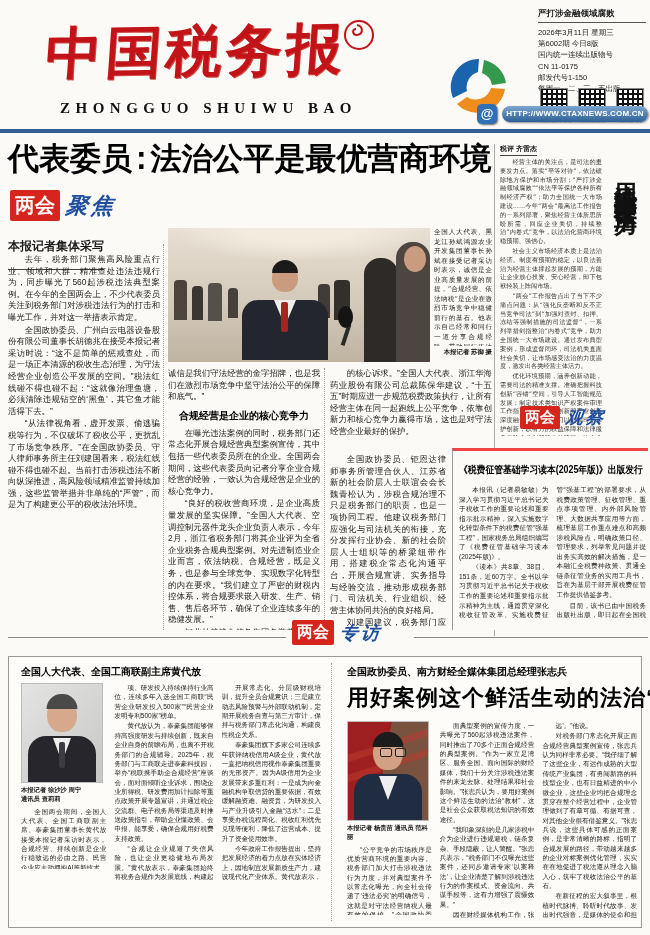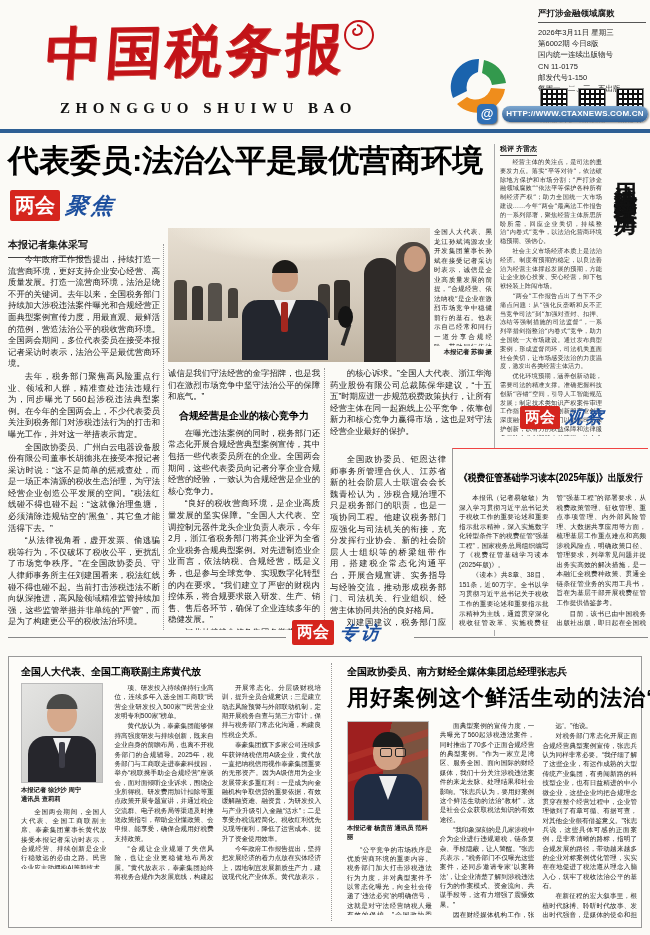--- a/index.html
+++ b/index.html
@@ -24,29 +24,29 @@
   .qr-label{font-size:6px;color:#333;transform:scale(.9);white-space:nowrap;}
   .swirl{left:448px;top:56px;width:62px;height:62px;}
   .at-badge{left:477px;top:104px;width:20px;height:20px;background:#2f6fb5;border-radius:5px;color:#fff;
       font-size:13px;font-weight:bold;text-align:center;line-height:20px;box-shadow:1px 1px 2px #666;}
   .url-pill{left:502px;top:106px;width:146px;height:16px;border-radius:8px;
       background:linear-gradient(#7da7cf,#2d5f96);color:#fff;font-size:8px;font-weight:bold;
       text-align:center;line-height:16px;letter-spacing:.2px;box-shadow:1px 1px 2px #888;}
   .navy-rule{left:0;top:129px;width:650px;height:4px;background:#2e5f94;}
   
   .headline{left:8px;top:140px;width:486px;font-size:31px;font-weight:900;letter-spacing:0;
-      color:#000;white-space:nowrap;line-height:42px;font-family:Liberation Sans, sans-serif;}
+      color:#000;white-space:nowrap;line-height:42px;font-family:Liberation Mono, monospace;}
   .badge{display:inline-flex;align-items:center;}
   .badge .red{background:#d5251d;color:#fff;font-weight:900;padding:2px 5px;border-radius:2px;}
   .badge .blue{color:#1d4f9e;font-weight:900;font-style:italic;font-family:"DejaVu Serif","Liberation Serif",serif;
       transform:skewX(-6deg);margin-left:6px;letter-spacing:3px;}
   .badge-focus{left:10px;top:190px;}
   .badge-focus .red{font-size:20px;}
   .badge-focus .blue{font-size:22px;}
-  .byline{left:8px;top:238px;font-size:10px;font-weight:bold;border-bottom:1px solid #444;padding-bottom:5px;text-align:right;}
+  .byline{left:8px;top:238px;font-size:12px;font-weight:bold;border-bottom:1px solid #444;padding-bottom:14px;text-align:right;}
   .col{font-size:8.4px;line-height:1.38;text-align:justify;color:#222;overflow:hidden;}
   .col p{margin:0 0 1px;text-indent:2em;}
   .col p.cont{text-indent:0;}
   .subhead{font-weight:bold;font-size:10px;text-align:center;margin:6px 2px;line-height:1.3;color:#000;}
   .vline{border-left:1px dotted #999;width:0;}
   .vsolid{border-left:1px solid #aaa;width:0;}
   
   .photo-main{left:168px;top:228px;width:262px;height:134px;overflow:hidden;
       background:linear-gradient(#e7dfd2,#d4cabb 55%,#bfb3a1);}
   .ceil{position:absolute;left:0;top:0;width:100%;height:34px;
@@ -68,22 +68,22 @@
   .commentary{left:500px;top:158px;width:102px;height:278px;font-size:6.2px;line-height:1.42;
       text-align:justify;color:#333;overflow:hidden;font-family:"DejaVu Serif","Liberation Serif",serif;}
   .commentary p{margin:0 0 1px;text-indent:2em;}
   .vtitle{left:604px;top:164px;width:44px;height:272px;writing-mode:vertical-rl;
       font-family:"DejaVu Serif","Liberation Serif",serif;font-size:23px;font-weight:800;color:#111;
       letter-spacing:3px;line-height:44px;}
   .badge-observe{left:520px;top:406px;}
   .badge-observe .red{font-size:15px;}
   .badge-observe .blue{font-size:17px;}
   
-  .bookbox{left:452px;top:448px;width:196px;height:182px;border-top:1px solid #ef4444;border-left:1px solid #999;
-      padding:18px 2px 0 6px;background:#fbfaf6;box-sizing:border-box;}
+  .bookbox{left:452px;top:448px;width:196px;height:182px;border-top:3px solid #ef4444;border-left:1px solid #999;
+      padding:8px 2px 0 6px;background:#fbfaf6;box-sizing:border-box;}
   .book-head{font-size:10px;font-weight:900;white-space:nowrap;transform:scaleX(.88);transform-origin:left;
       margin:4px 0 8px;color:#000;}
   .book-body{column-count:2;column-gap:8px;font-size:6.6px;line-height:1.45;text-align:justify;height:138px;overflow:hidden;color:#222;}
   .book-body p{margin:0 0 1px;text-indent:2em;}
   
   .hline{height:0;border-top:1px solid #888;}
   .badge-interview{left:292px;top:620px;}
   .badge-interview .red{font-size:16px;}
   .badge-interview .blue{font-size:18px;}
   .bottombox{left:8px;top:656px;width:634px;height:272px;border:1px solid #999;background:#fdfcf9;box-sizing:border-box;}
@@ -163,23 +163,20 @@
   <div class="abs headline">代表委员:法治公平是最优营商环境</div>
 
   <div class="abs badge badge-focus">
     <span class="red">两会</span>
     <span class="blue">聚焦</span>
   </div>
   <div class="abs byline">本报记者集体采写</div>
 
   <div class="abs col" style="left:8px;top:254px;width:152px;height:376px;">
     <div>
-        <p>今年政府工作报告提出，持续打造一流营商环境，更好支持企业安心经营、高质量发展。打造一流营商环境，法治是绕不开的关键词。去年以来，全国税务部门持续加大涉税违法案件曝光和合规经营正面典型案例宣传力度，用最直观、最鲜活的范例，营造法治公平的税收营商环境。全国两会期间，多位代表委员在接受本报记者采访时表示，法治公平是最优营商环境。</p>
-      </div>
-    <div>
         <p>去年，税务部门聚焦高风险重点行业、领域和人群，精准查处违法违规行为，同步曝光了560起涉税违法典型案例。在今年的全国两会上，不少代表委员关注到税务部门对涉税违法行为的打击和曝光工作，并对这一举措表示肯定。</p>
         <p>全国政协委员、广州白云电器设备股份有限公司董事长胡德兆在接受本报记者采访时说：“这不是简单的惩戒查处，而是一场正本清源的税收生态治理，为守法经营企业创造公平发展的空间。”税法红线碰不得也碰不起：“这就像治理鱼塘，必须清除违规钻空的‘黑鱼’，其它鱼才能活得下去。”</p>
         <p>“从法律视角看，虚开发票、偷逃骗税等行为，不仅破坏了税收公平，更扰乱了市场竞争秩序。”在全国政协委员、守人律师事务所主任刘建国看来，税法红线碰不得也碰不起。当前打击涉税违法不断向纵深推进，高风险领域精准监管持续加强，这些监管举措并非单纯的“严管”，而是为了构建更公平的税收法治环境。</p>
       </div>
   </div>
   <div class="abs vline" style="left:163px;top:244px;height:386px;"></div>
 
   <div class="abs photo-main">
     <div class="ceil"></div>
     <div class="sil" style="left:6px;top:52px;width:13px;height:40px;background:#4a443c;"></div>

